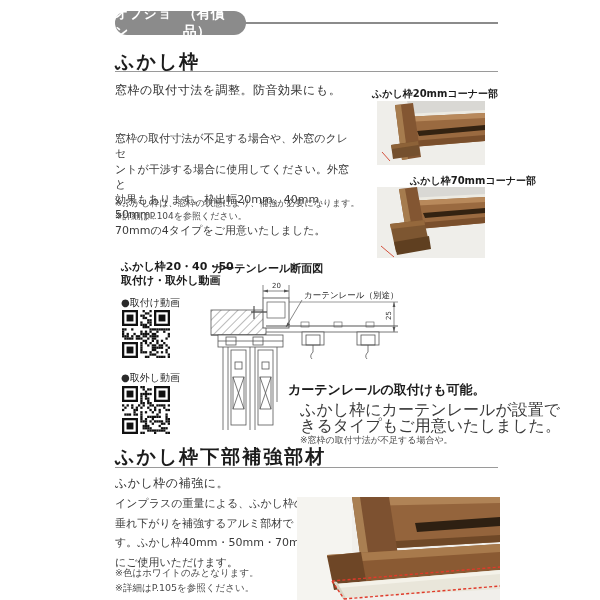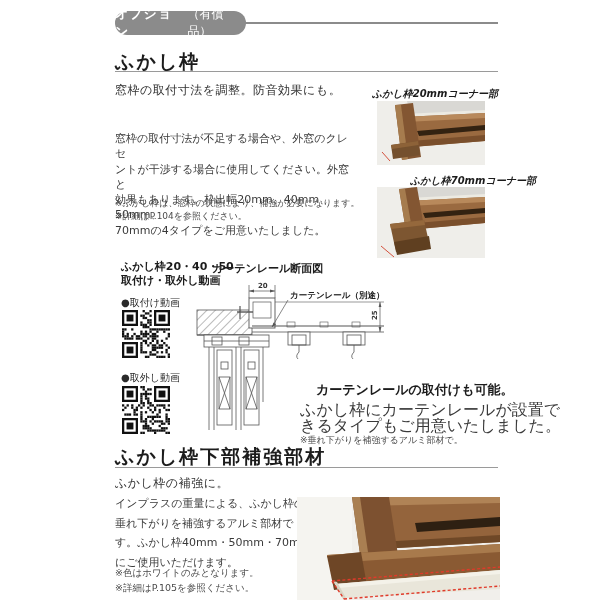--- a/index.html
+++ b/index.html
@@ -7,32 +7,32 @@
   body { font-family:"DejaVu Sans","Liberation Sans",sans-serif; color:#3a3a3a; }
   #page { position:relative; width:600px; height:600px; background:#fff; overflow:hidden;padding-left:8px; }
 
   .abs { position:absolute; }
 
   
   .badge { left:115px; top:11px; width:131px; height:24px; background:#8b8b8b;
            border-radius:13px; display:flex; align-items:center; justify-content:center;
            gap:3px; color:#fff; }
   .badge .main { font-size:13px; font-weight:bold; letter-spacing:1px; }
-  .badge .sub  { font-size:12px; }
+  .badge .sub  { font-size:14px;font-weight:bold; }
   .rule-top { left:243px; top:22px; width:255px; height:2px; background:#8b8b8b; }
 
   
   .h1 { font-size:19px; font-weight:bold; color:#1c1c1c; letter-spacing:2px; }
   .h1-rule { height:1px; background:#9a9a9a; width:383px; left:115px; }
   .subtitle { font-size:12px; color:#333; letter-spacing:0.5px; }
 
   .para { font-size:11px; line-height:15.3px; color:#3a3a3a; }
   .note { font-size:9px;  line-height:12.5px; color:#4a4a4a; }
 
-  .photo-label { font-size:10px; font-weight:bold; color:#1c1c1c;font-style:italic; }
+  .photo-label { font-size:10px; font-weight:bold; color:#1c1c1c; }
 
   .qr-head { font-size:11px; font-weight:bold; line-height:14px; color:#1c1c1c; }
   .qr-cap  { font-size:10px; color:#2a2a2a; }
   .qr-box  { width:48px; height:48px; }
   .qr-box svg { width:48px; height:48px; display:block; }
 
   .diagram-title { font-size:11px; font-weight:bold; color:#1c1c1c; }
 
   .curtain-head { font-size:13px; font-weight:bold; color:#1c1c1c; }
   .curtain-body { font-size:16px; line-height:16px; color:#3a3a3a; }
@@ -368,21 +368,21 @@
         <rect x="15" y="1" width="5" height="5" fill="#fff"></rect>
         <rect x="16" y="2" width="3" height="3" fill="#111"></rect>
         <rect x="0" y="14" width="7" height="7" fill="#111"></rect>
         <rect x="1" y="15" width="5" height="5" fill="#fff"></rect>
         <rect x="2" y="16" width="3" height="3" fill="#111"></rect>
       </svg>
     </div>
 
   <div class="abs diagram-title" style="left:212px; top:261px;">カーテンレール断面図</div>
 
-  <div class="abs" style="left:192px; top:282px;font-weight:bold;">
+  <div class="abs" style="left:206px; top:282px;">
     <svg width="195" height="155" viewBox="0 0 195 155">
       <defs>
         <pattern id="hatch" width="6" height="6" patternUnits="userSpaceOnUse" patternTransform="rotate(45)">
           <line x1="0" y1="0" x2="0" y2="6" stroke="#777" stroke-width="1"></line>
         </pattern>
       </defs>
 
       <line x1="57" y1="3" x2="57" y2="16" stroke="#555" stroke-width="0.7"></line>
       <line x1="83" y1="3" x2="83" y2="16" stroke="#555" stroke-width="0.7"></line>
       <line x1="57" y1="9" x2="83" y2="9" stroke="#555" stroke-width="0.7"></line>
@@ -443,26 +443,26 @@
         <line x1="38" y1="95" x2="27" y2="127"></line>
         <rect x="54" y="95" width="11" height="32"></rect>
         <line x1="54" y1="95" x2="65" y2="127"></line>
         <line x1="65" y1="95" x2="54" y2="127"></line>
         <rect x="29" y="80" width="7" height="7"></rect>
         <rect x="56" y="80" width="7" height="7"></rect>
       </g>
     </svg>
   </div>
 
-  <div class="abs curtain-head" style="left:316px; top:381px;">カーテンレールの取付けも可能。</div>
+  <div class="abs curtain-head" style="left:288px; top:381px;">カーテンレールの取付けも可能。</div>
   <div class="abs" style="left:300px; top:402px;">
     <div class="curtain-body">ふかし枠にカーテンレールが設置で</div>
     <div class="curtain-body">きるタイプもご用意いたしました。</div>
   </div>
-  <div class="abs note" style="left:300px; top:434px;">※垂れ下がりを補強するアルミ部材で。</div>
+  <div class="abs note" style="left:300px; top:434px;">※窓枠の取付寸法が不足する場合や。</div>
 
   <div class="abs h1" style="left:115px; top:444px;">ふかし枠下部補強部材</div>
   <div class="abs h1-rule" style="top:467px;"></div>
   <div class="abs subtitle" style="left:115px; top:475px;">ふかし枠の補強に。</div>
 
   <div class="abs" style="left:115px; top:494px; width:200px;">
     <div class="para2">インプラスの重量による、ふかし枠の</div>
     <div class="para2">垂れ下がりを補強するアルミ部材で</div>
     <div class="para2">す。ふかし枠40mm・50mm・70mm</div>
     <div class="para2">にご使用いただけます。</div>

